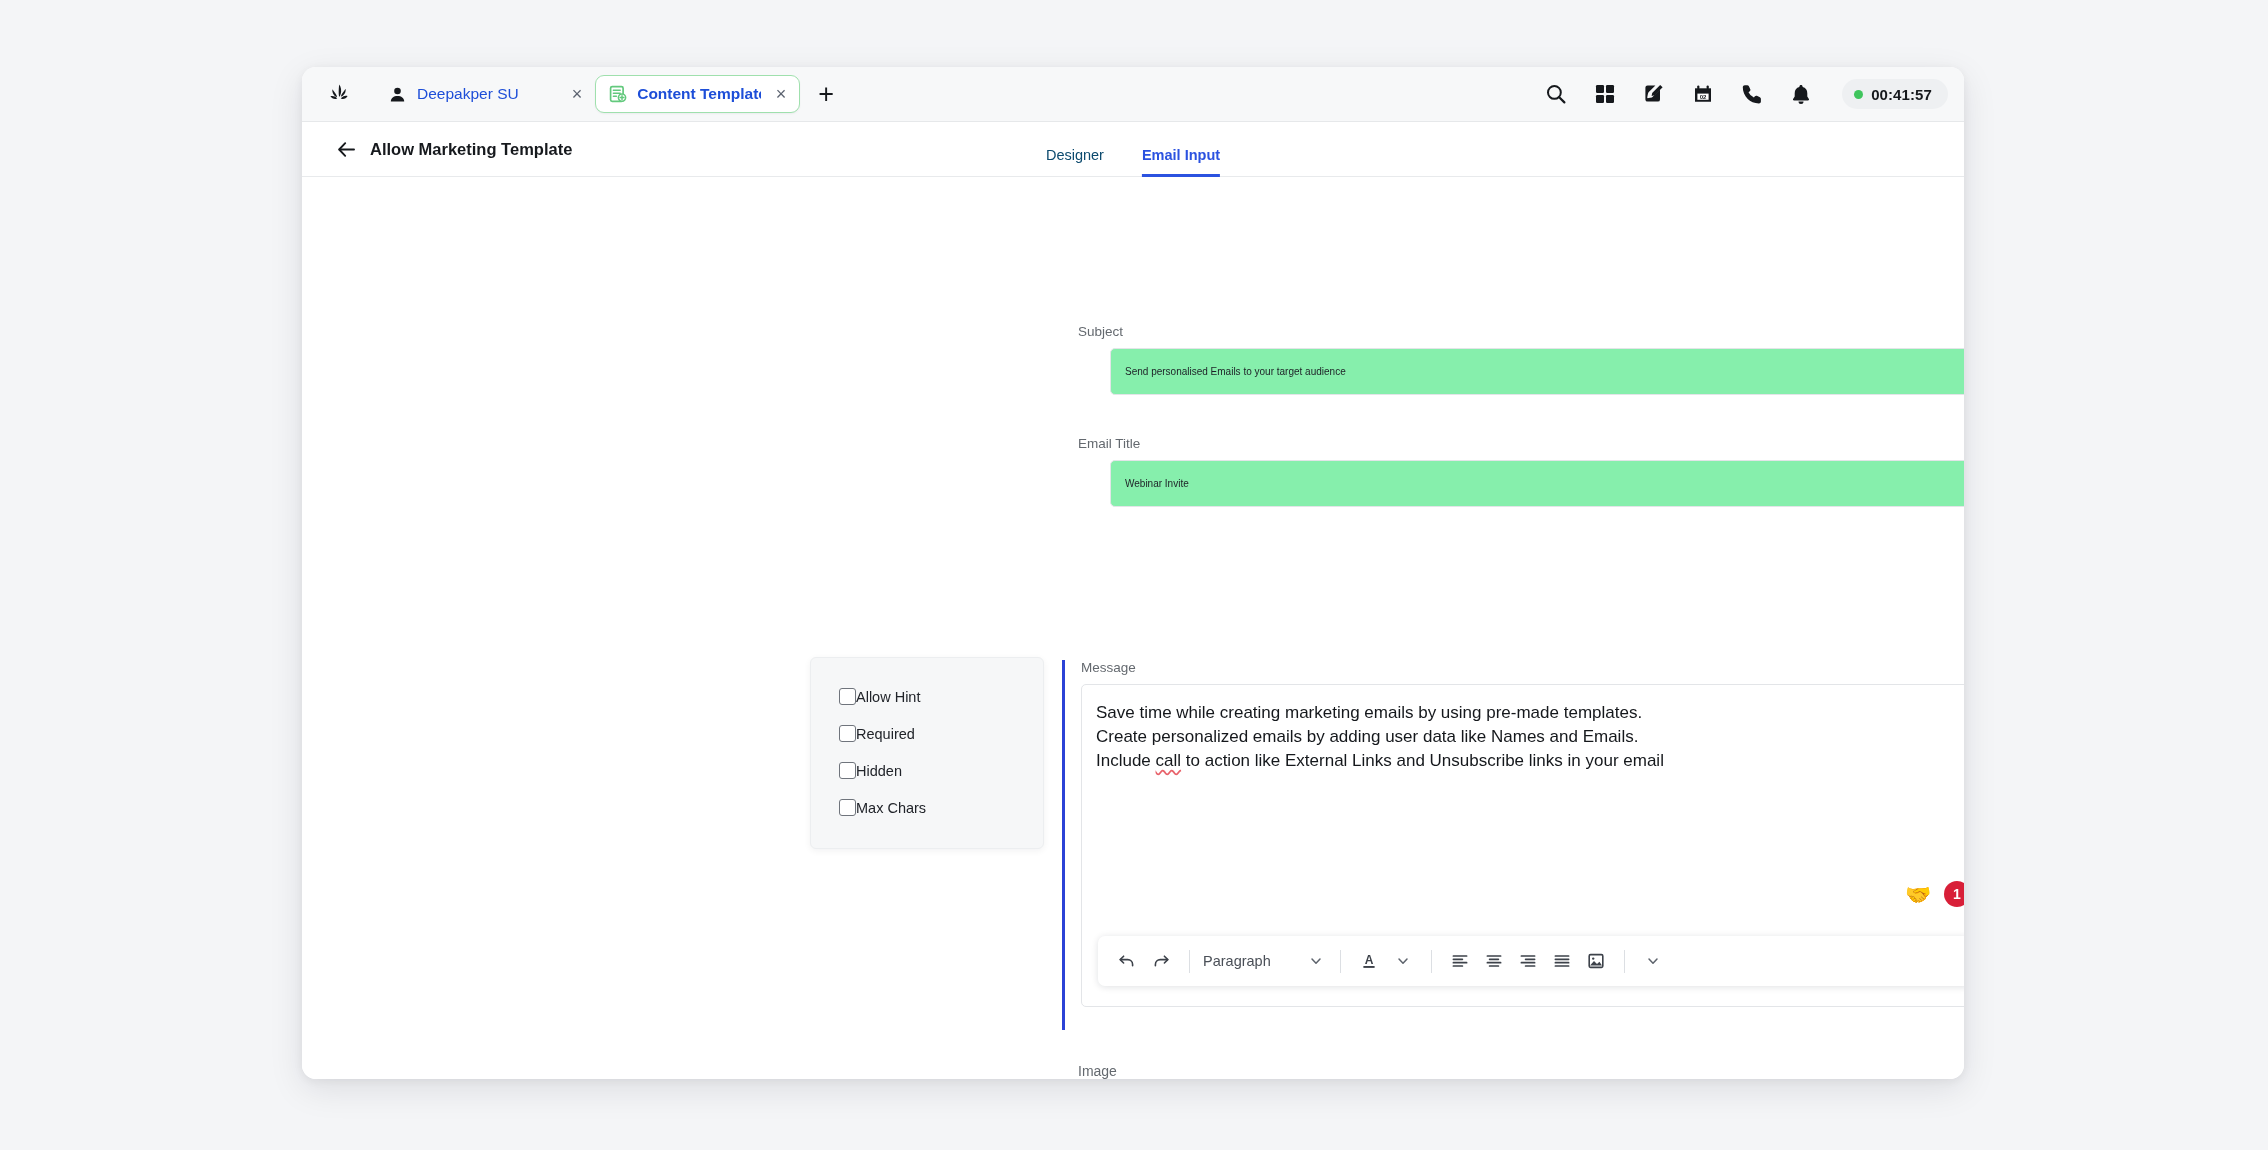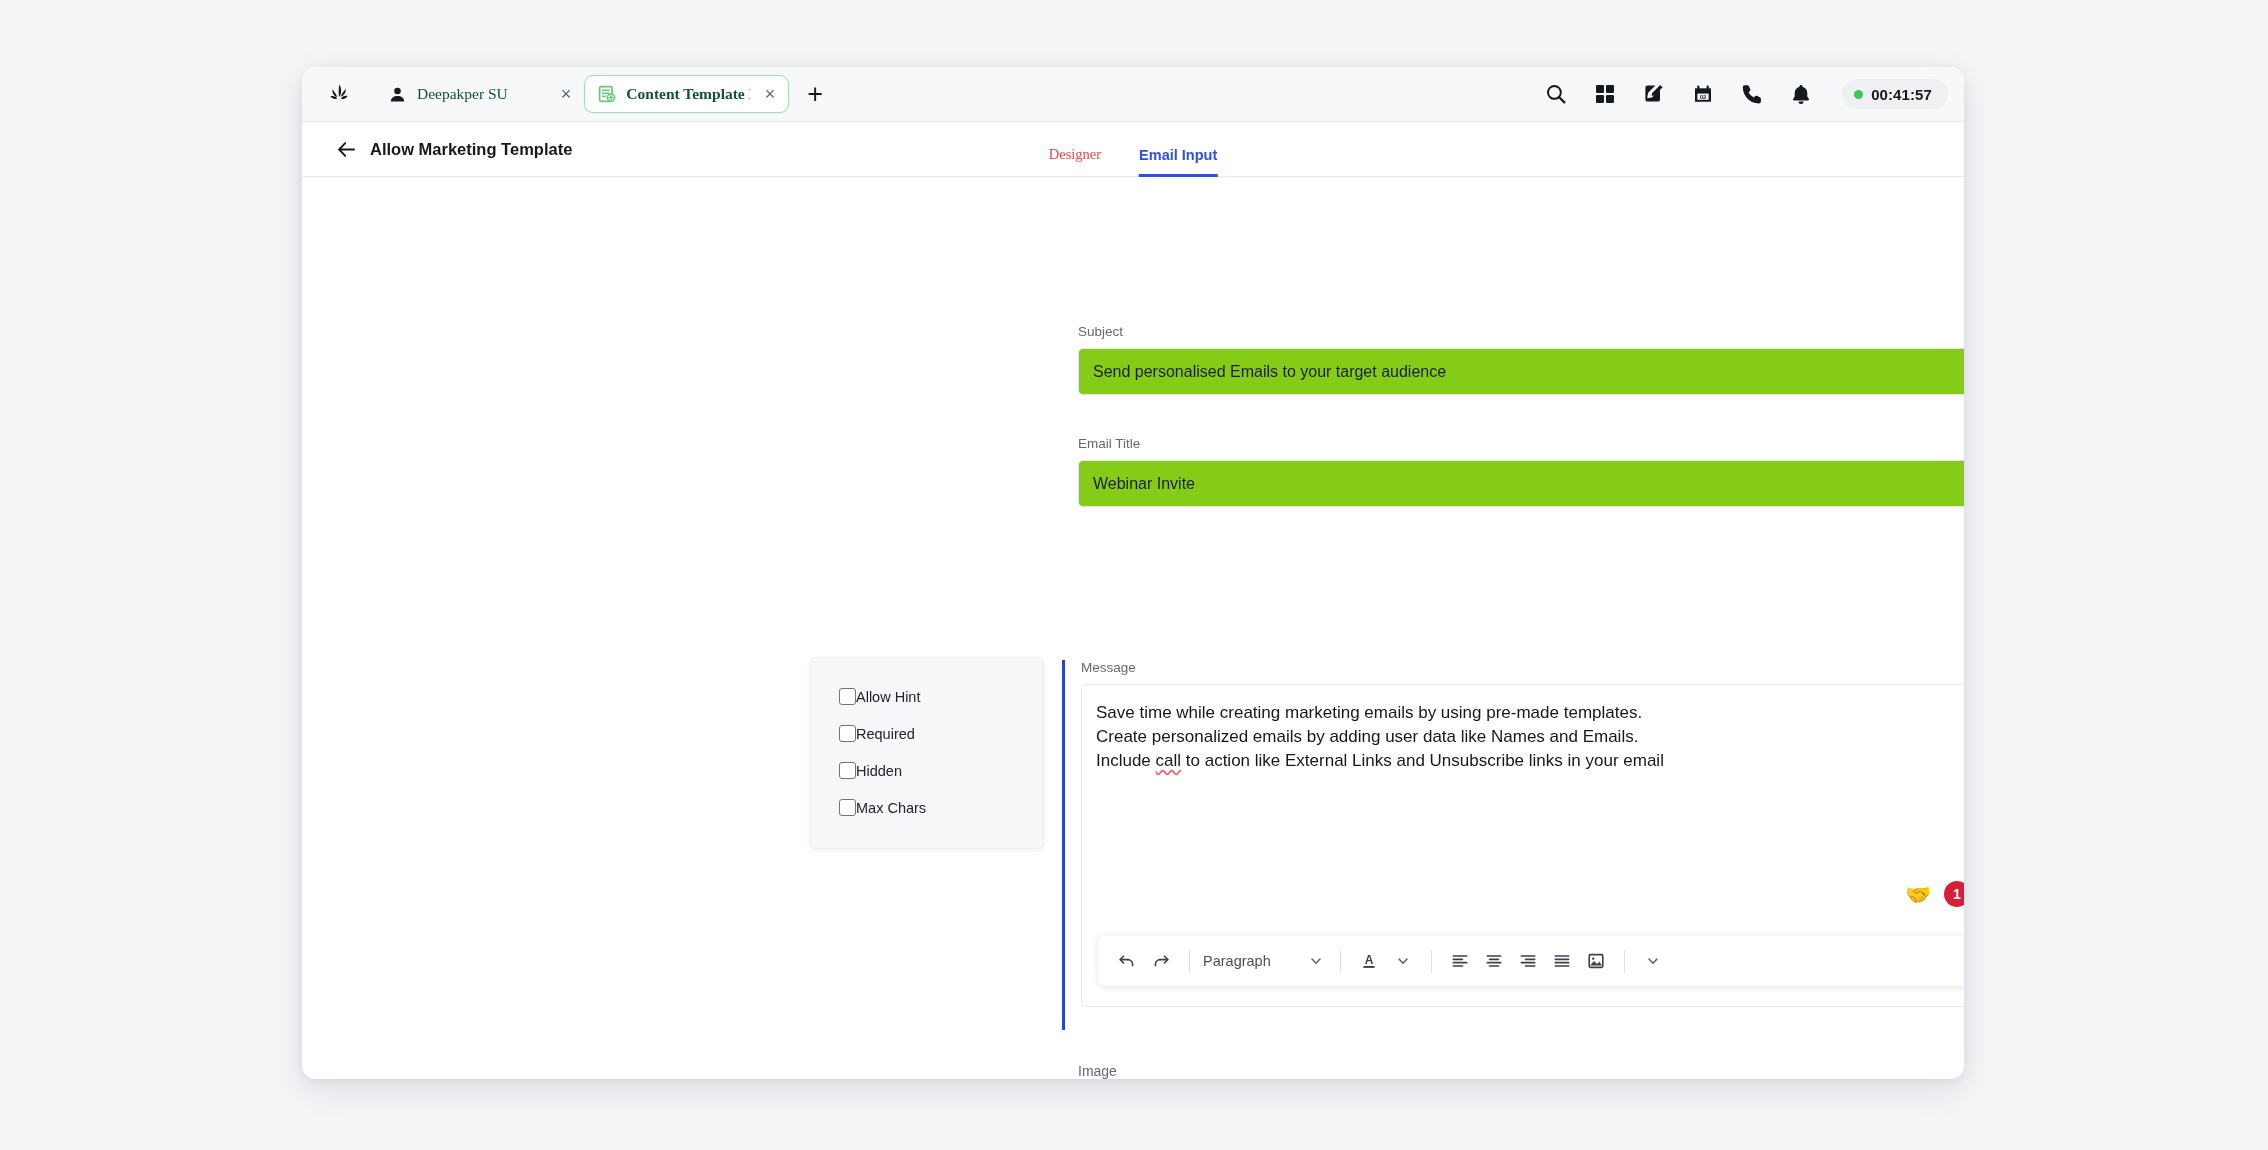--- a/index.html
+++ b/index.html
@@ -68,24 +68,23 @@
     background: #ffffff;
     border: 1.5px solid #9fe0ad;
     box-shadow: 0 1px 2px rgba(16,24,40,0.05);
     max-width: 205px;
   }
 
   .tab-icon { width: 19px; height: 19px; display: flex; align-items: center; justify-content: center; flex: none; }
 
   .tab-label {
     font-size: 15.5px;
-    color: #14532d;
+    color: #1d4ed8;
     white-space: nowrap;
     overflow: hidden;
-    font-family: Liberation Serif, serif;
   }
   .tab-inactive .tab-label { font-weight: 400; }
   .tab-active .tab-label { font-weight: 700; }
 
   .tab-close {
     font-size: 18px;
     line-height: 1;
     color: #5c6370;
     font-weight: 300;
     padding: 0 3px;
@@ -174,21 +173,21 @@
     gap: 38px;
     height: 100%;
   }
   .vtab {
     font-size: 14.5px;
     padding-bottom: 11px;
     cursor: pointer;
     white-space: nowrap;
     border-bottom: 3px solid transparent;
   }
-  .vtab-inactive { color: #ef4444; font-weight: 400; font-family: Liberation Serif, serif; }
+  .vtab-inactive { color: #0c4a6e; font-weight: 400; }
   .vtab-active { color: #2b52e0; font-weight: 700; border-bottom-color: #2b52e0; }
 
   
   .content {
     flex: 1;
     position: relative;
     background: #ffffff;
     overflow: hidden;
   }
 
@@ -206,27 +205,28 @@
     color: #64696f;
     margin-bottom: 9px;
     display: block;
   }
 
   .text-input {
     width: 908px;
     height: 47px;
     border: 1px solid #e3e5e8;
     border-radius: 5px;
-    background: #84cc16;
+    background: #86efac;
     display: flex;
     align-items: center;
     padding: 0 14px;
-    font-size: 16px;
+    font-size: 10px;
     color: #1d2026;
     cursor: text;
+    margin-left: 32px;
   }
 
   
   .options-panel {
     position: absolute;
     left: 508px;
     top: 480px;
     width: 234px;
     background: #f6f7f8;
     border: 1px solid #eceef0;

